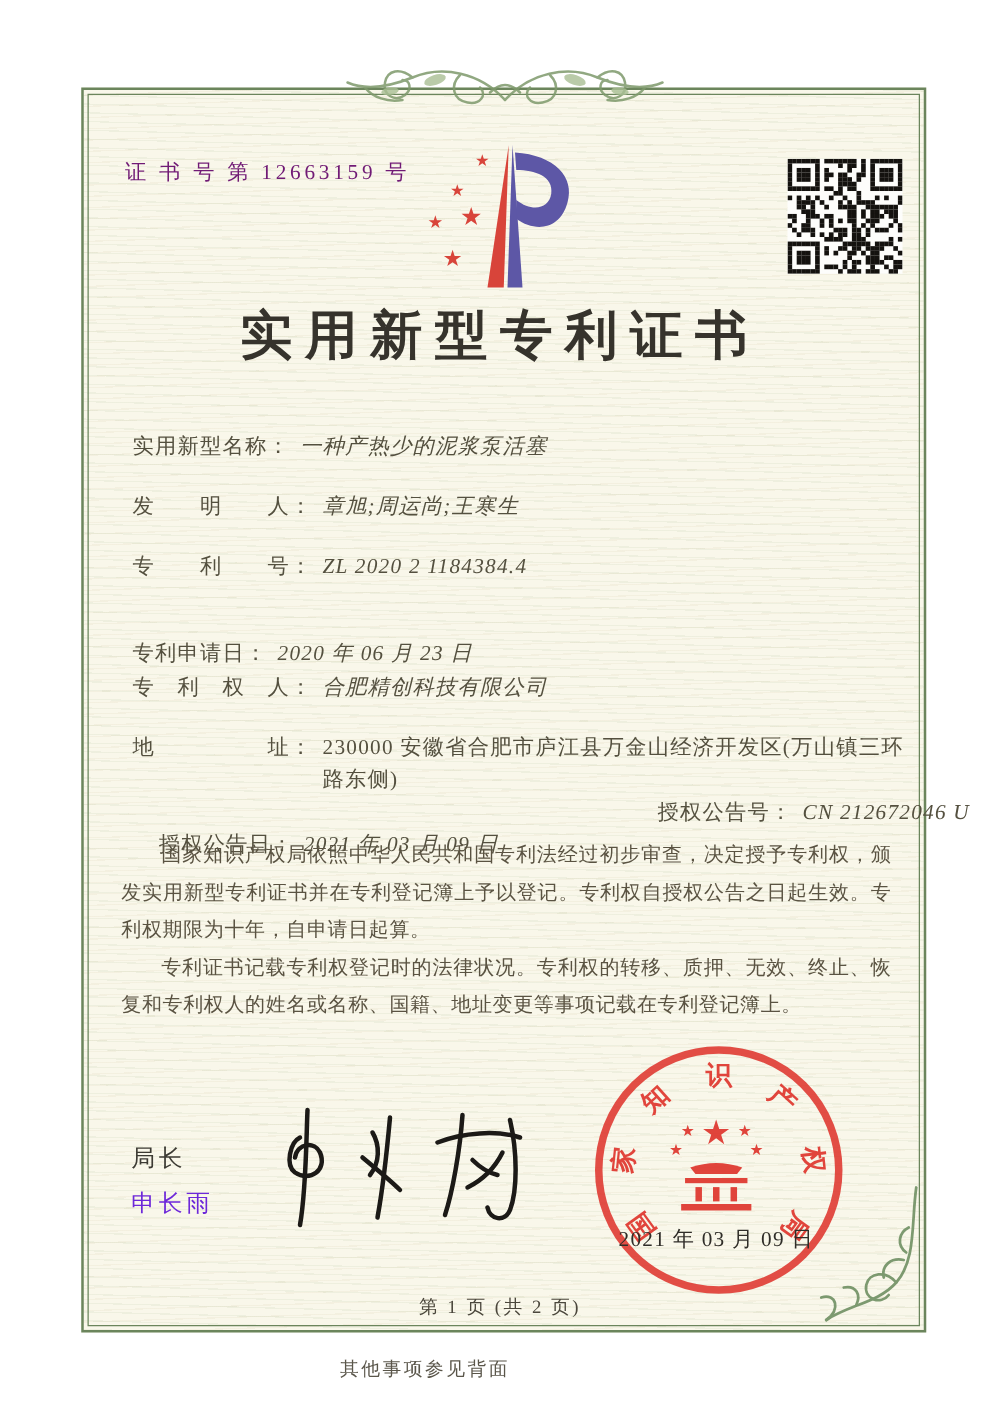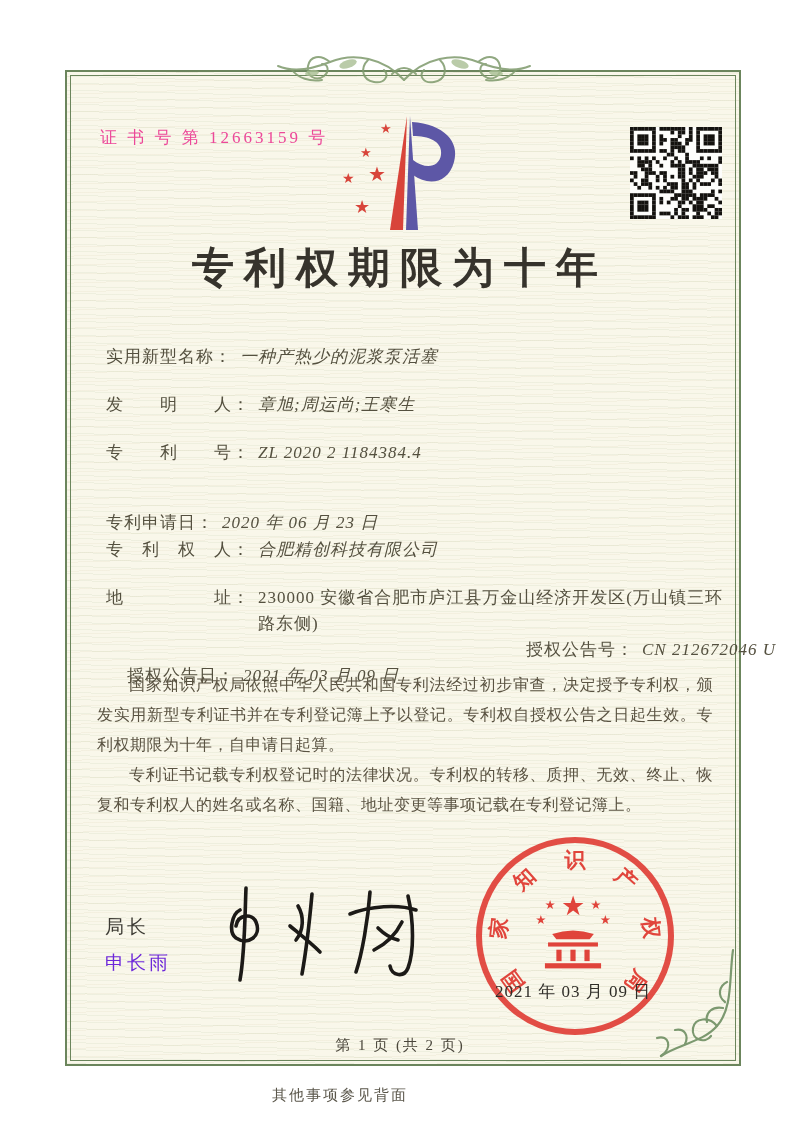--- a/index.html
+++ b/index.html
@@ -5,21 +5,21 @@
   html,body{margin:0;padding:0;background:#ffffff;}
   .page{position:relative;width:800px;height:1132px;background:#ffffff;overflow:hidden;
         font-family:"Liberation Serif","DejaVu Serif",serif;color:#54503f;}
   
   .frame{position:absolute;left:65px;top:70px;width:672px;height:992px;
          border:2px solid #6b855c;background-color:#f9f7ea;
          background-image:
            repeating-linear-gradient(1.5deg, rgba(142,168,120,0.10) 0 1px, transparent 1px 7px),
            repeating-linear-gradient(-1.8deg, rgba(186,168,118,0.09) 0 1px, transparent 1px 9px);}
   .frame-inner{position:absolute;left:3px;top:3px;right:3px;bottom:3px;border:1px solid #6b855c;}
-  .cert-number{position:absolute;left:100px;top:126px;font-size:17px;letter-spacing:3px;color:#ec4899;}
+  .cert-number{position:absolute;left:100px;top:126px;font-size:17px;letter-spacing:3px;color:#701a75;}
   .logo{position:absolute;left:336px;top:110px;width:145px;height:126px;}
   .logo .star{position:absolute;color:#d8443a;line-height:1;}
   .qr{position:absolute;left:630px;top:127px;width:92px;height:92px;background:#fdfdfb;}
   .title{position:absolute;left:0;top:240px;width:800px;text-align:center;
          font-size:42px;font-weight:bold;letter-spacing:10px;color:#36332c;}
   .field{position:absolute;left:106px;font-size:17px;letter-spacing:1px;line-height:26px;white-space:pre;}
   .field .value{margin-left:8px;font-style:italic;}
   .field .value-wrap{display:inline-block;vertical-align:top;width:470px;white-space:normal;margin-left:8px;}
   .grant2{position:absolute;left:420px;top:0;font-size:17px;letter-spacing:1px;white-space:pre;}
   .paras{position:absolute;left:97px;top:670px;width:616px;}
@@ -421,21 +421,21 @@
           <rect x="55.20" y="88.32" width="3.73" height="3.73"></rect>
           <rect x="62.56" y="88.32" width="3.73" height="3.73"></rect>
           <rect x="66.24" y="88.32" width="3.73" height="3.73"></rect>
           <rect x="69.92" y="88.32" width="3.73" height="3.73"></rect>
           <rect x="80.96" y="88.32" width="3.73" height="3.73"></rect>
           <rect x="84.64" y="88.32" width="3.73" height="3.73"></rect>
         </g>
       </svg>
   </div>
 
-  <div class="title">专利权期限为十年</div>
+  <div class="title">实用新型专利证书</div>
 
   <div class="field" style="top:344px;"><span>实用新型名称：</span><span class="value">一种产热少的泥浆泵活塞</span></div>
   <div class="field" style="top:392px;"><span>发　　明　　人：</span><span class="value">章旭;周运尚;王寒生</span></div>
   <div class="field" style="top:440px;"><span>专　　利　　号：</span><span class="value">ZL 2020 2 1184384.4</span></div>
   <div class="field" style="top:489px;margin-top:21px;"><span>专利申请日：</span><span class="value">2020 年 06 月 23 日</span></div>
   <div class="field" style="top:537px;"><span>专　利　权　人：</span><span class="value">合肥精创科技有限公司</span></div>
   <div class="field" style="top:585px;"><span>地　　　　　址：</span><span class="value-wrap">230000 安徽省合肥市庐江县万金山经济开发区(万山镇三环路东侧)</span></div>
 
   <div class="field" style="top:637px;width:620px;">
     <span>授权公告日：</span><span class="value">2021 年 03 月 09 日</span>

